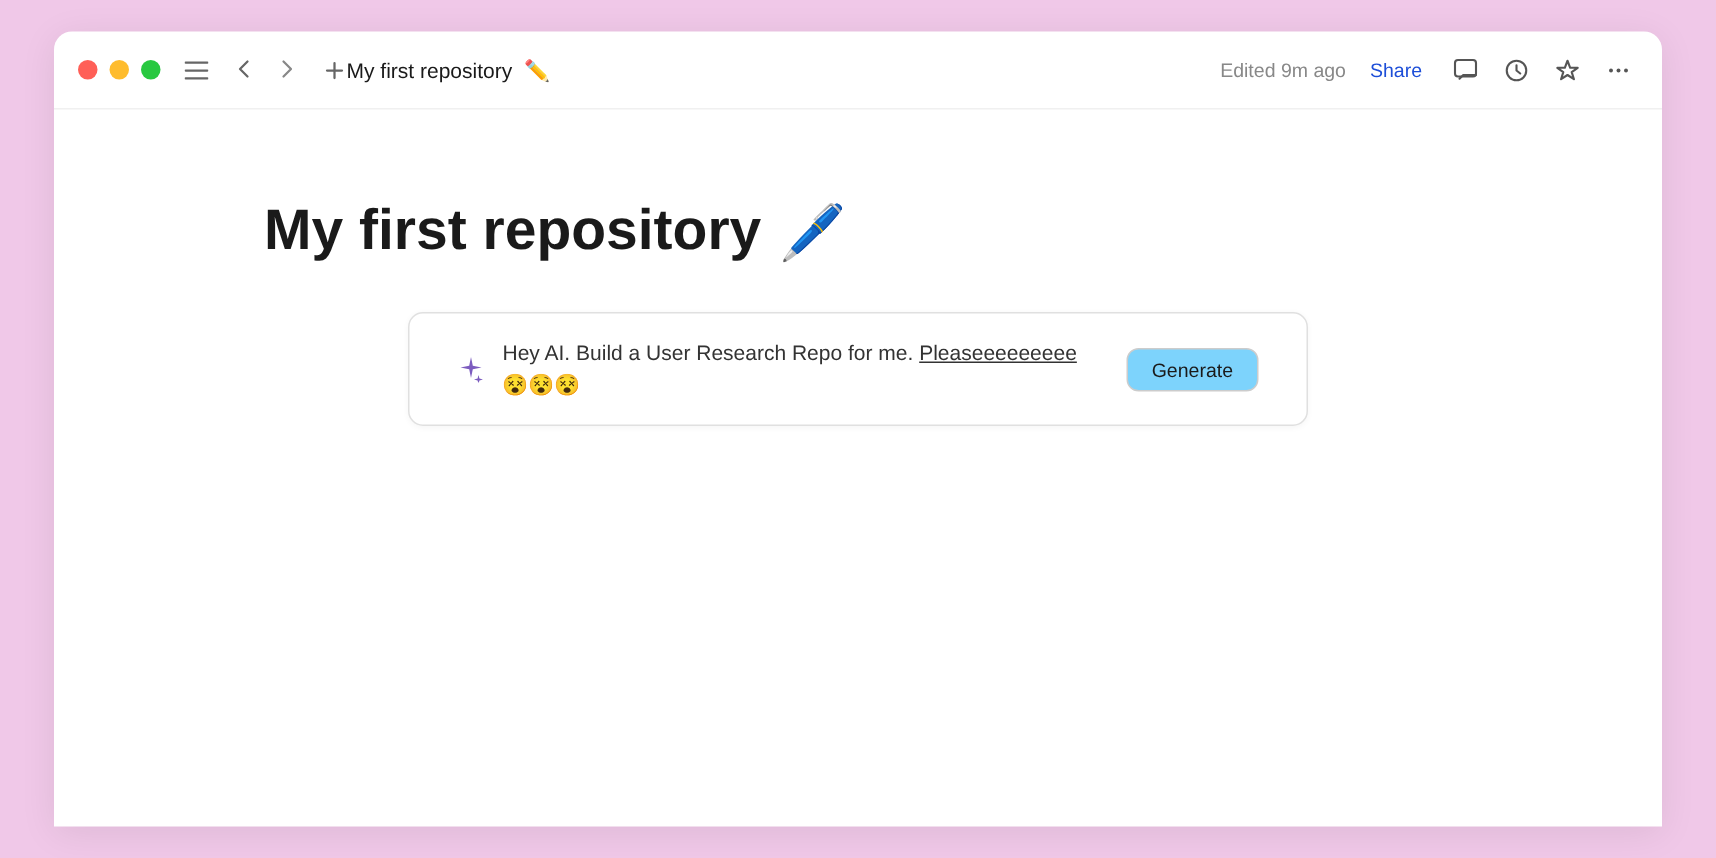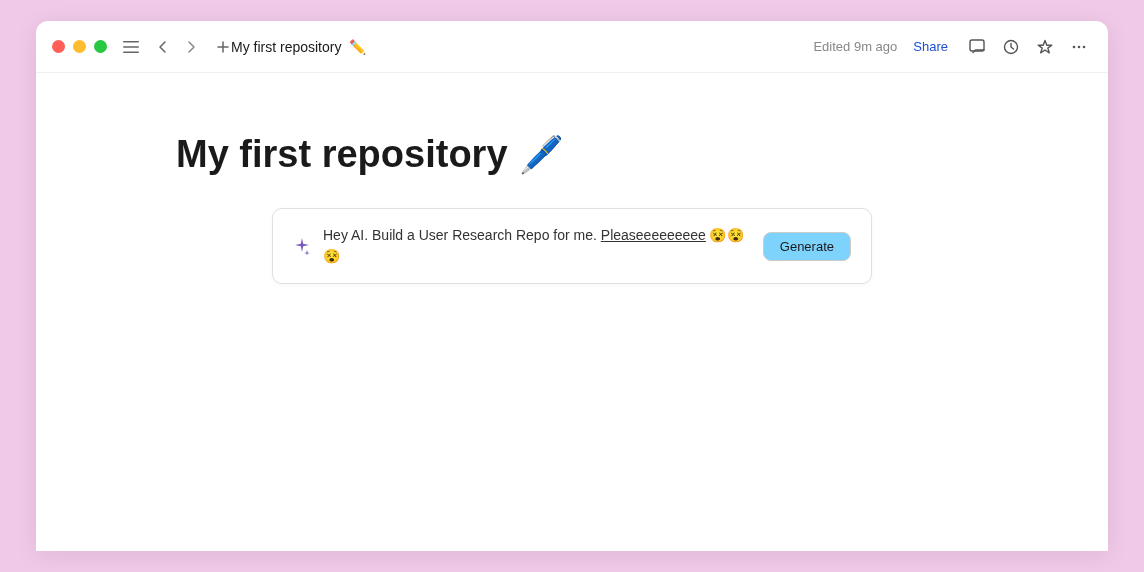--- a/index.html
+++ b/index.html
@@ -150,21 +150,21 @@
 
     .title-emoji {
       font-size: 36px;
     }
 
     
     .ai-prompt-container {
       width: 600px;
       border: 1.5px solid #e0e0e0;
       border-radius: 10px;
-      padding: 16px 20px;
+      padding: 16px 32px;
       display: flex;
       align-items: center;
       gap: 12px;
       background: #fff;
       box-shadow: 0 1px 4px rgba(0,0,0,0.04);
     }
 
     .ai-icon {
       color: #7c5cbf;
       font-size: 18px;

